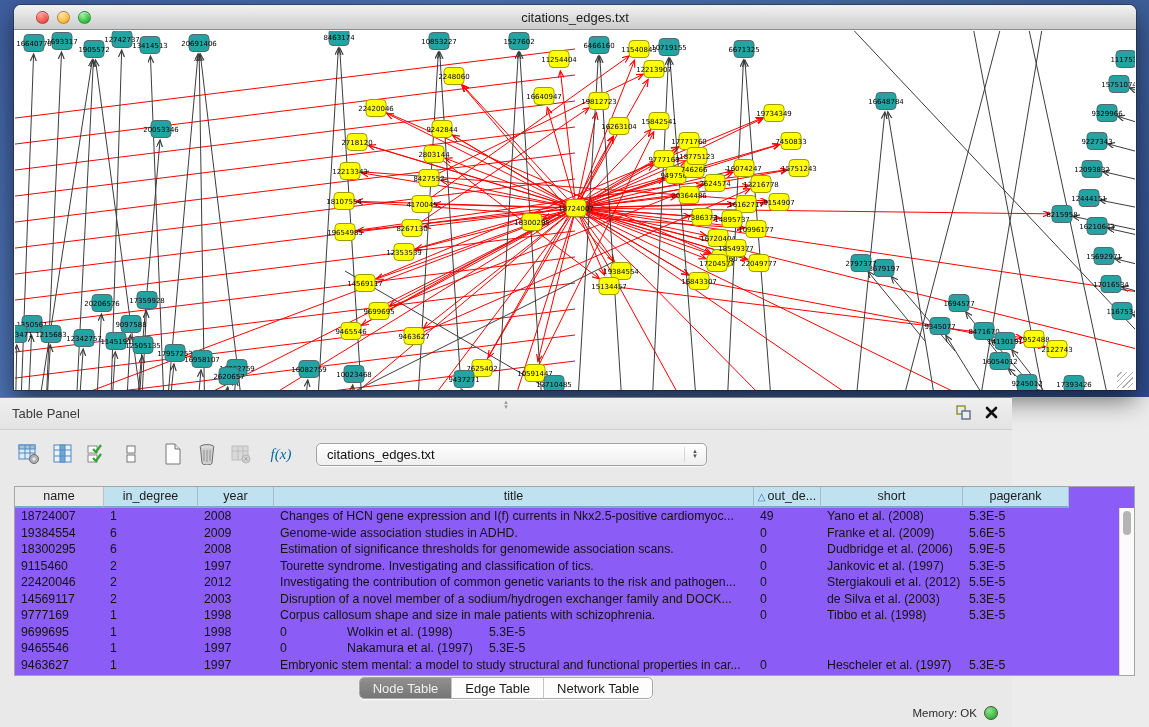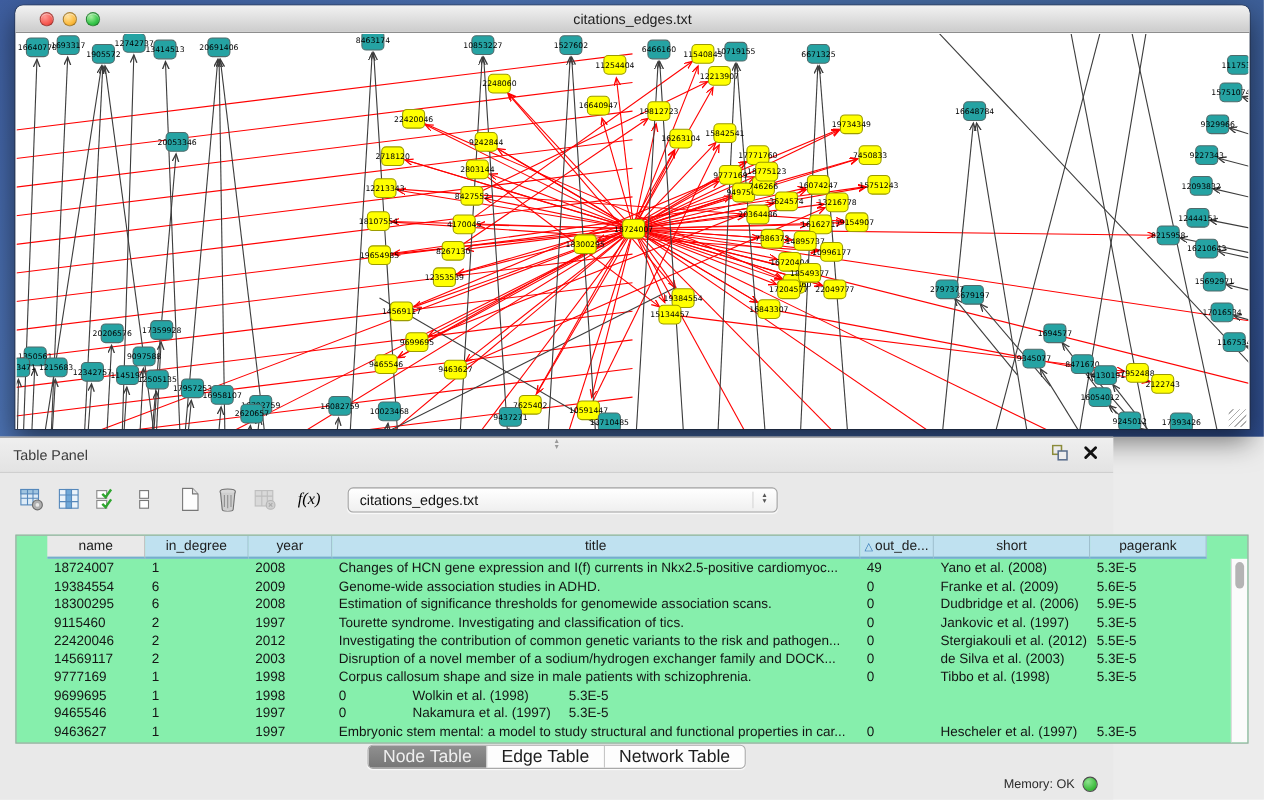--- a/index.html
+++ b/index.html
@@ -34,49 +34,49 @@
   .panel-header { height:32px; background:linear-gradient(#EFEFEF,#E3E3E3);
     border-bottom:1px solid #CFCFCF; position:relative; }
   .panel-title { line-height:32px; padding-left:12px; font-size:13px; color:#3a3a3a; }
   .panel-header-icons { position:absolute; right:14px; top:0; height:32px; display:flex; align-items:center; gap:14px; }
   .splitter-handle { position:absolute; left:50%; top:1px; transform:translateX(-50%);
     font-size:7px; color:#9a9a9a; line-height:5px; }
 
   .toolbar { position:absolute; left:0; top:32px; width:100%; height:48px;
     display:flex; align-items:center; padding-left:16px; }
   .tb-icon { width:26px; height:24px; display:flex; align-items:center; justify-content:center; margin-right:8px; }
-  .fx-label { font-family:"Liberation Serif", serif; font-style:italic; font-size:15px; color:#000000; }
+  .fx-label { font-family:"Liberation Serif", serif; font-style:italic; font-size:15px; color:#0369a1; }
   .net-select { margin-left:14px; width:391px; height:23px; border:1px solid #A3A3A3; border-radius:5px;
     background:linear-gradient(#FFFFFF,#EFEFEF); display:flex; align-items:center;
     font-size:13px; color:#111; padding-left:10px; box-shadow:0 1px 1px rgba(255,255,255,.8); }
   .net-select .spacer { flex:1; }
   .sel-arrows { display:flex; flex-direction:column; line-height:5px; font-size:6px;
     color:#555; padding-right:8px; border-left:1px solid #D6D6D6; padding-left:7px; height:15px; justify-content:center; }
 
   .table-wrap { position:absolute; left:14px; top:88px; width:1121px; height:190px;
-    background:#86efac; border:1px solid #A5A5A5; overflow:hidden;padding-left:28px; }
+    background:#8b5cf6; border:1px solid #A5A5A5; overflow:hidden; }
   .thead { display:flex; height:21px; }
   .th { background:#BFE1F0; border-right:1px solid #9FBFCE; border-bottom:2px solid #74AECB;
     font-size:12.5px; color:#1d1d1d; text-align:center; line-height:19px;
     overflow:hidden; white-space:nowrap; }
   .th.gray { background:#E9E9E9; border-right:1px solid #BFBFBF; border-bottom:2px solid #74AECB; }
   .sort-glyph { color:#2E74B5; font-size:10px; margin-right:2px; }
   .c0{width:89px}.c1{width:94px}.c2{width:76px}.c3{width:480px}.c4{width:67px}.c5{width:142px}.c6{width:106px}
   .trow { display:flex; height:16.5px; }
   .tcell { font-size:12.3px; color:#141414; line-height:16.5px; padding-left:6px;
     overflow:hidden; white-space:nowrap; }
   .vscroll { position:absolute; right:0; top:21px; bottom:0; width:15px;
     background:#FBFBFB; border-left:1px solid #DBDBDB; }
   .vthumb { position:absolute; left:3px; top:3px; width:8px; height:24px; border-radius:4px; background:#B4B4B4; }
 
   .tabs-bar { position:absolute; left:0; top:277px; width:100%; height:26px;
     display:flex; justify-content:center; align-items:center; }
   .segmented { display:flex; border:1px solid #A9A9A9; border-radius:5px; overflow:hidden;
     background:#FDFDFD; box-shadow:0 1px 1px rgba(255,255,255,.9); height:22px; }
-  .seg { padding:0 13px; font-size:16px; color:#1d1d1d; line-height:21px; border-right:1px solid #C6C6C6; }
+  .seg { padding:0 13px; font-size:13px; color:#1d1d1d; line-height:21px; border-right:1px solid #C6C6C6; }
   .seg:last-child { border-right:none; }
   .seg.active { background:linear-gradient(#909090,#767676); color:#EFEFEF; }
 
   .status-bar { position:absolute; left:0; bottom:0; width:100%; height:28px;
     display:flex; justify-content:flex-end; align-items:center; padding-right:14px; gap:7px; }
   .mem-label { font-size:11.5px; color:#2b2b2b; }
   .mem-dot { width:14px; height:14px; border-radius:50%; border:1px solid #4e4e4e;
     background:radial-gradient(circle at 35% 30%, #8FE38F, #3DBB3D 65%, #2D8F2D); }
 </style>
 </head>

